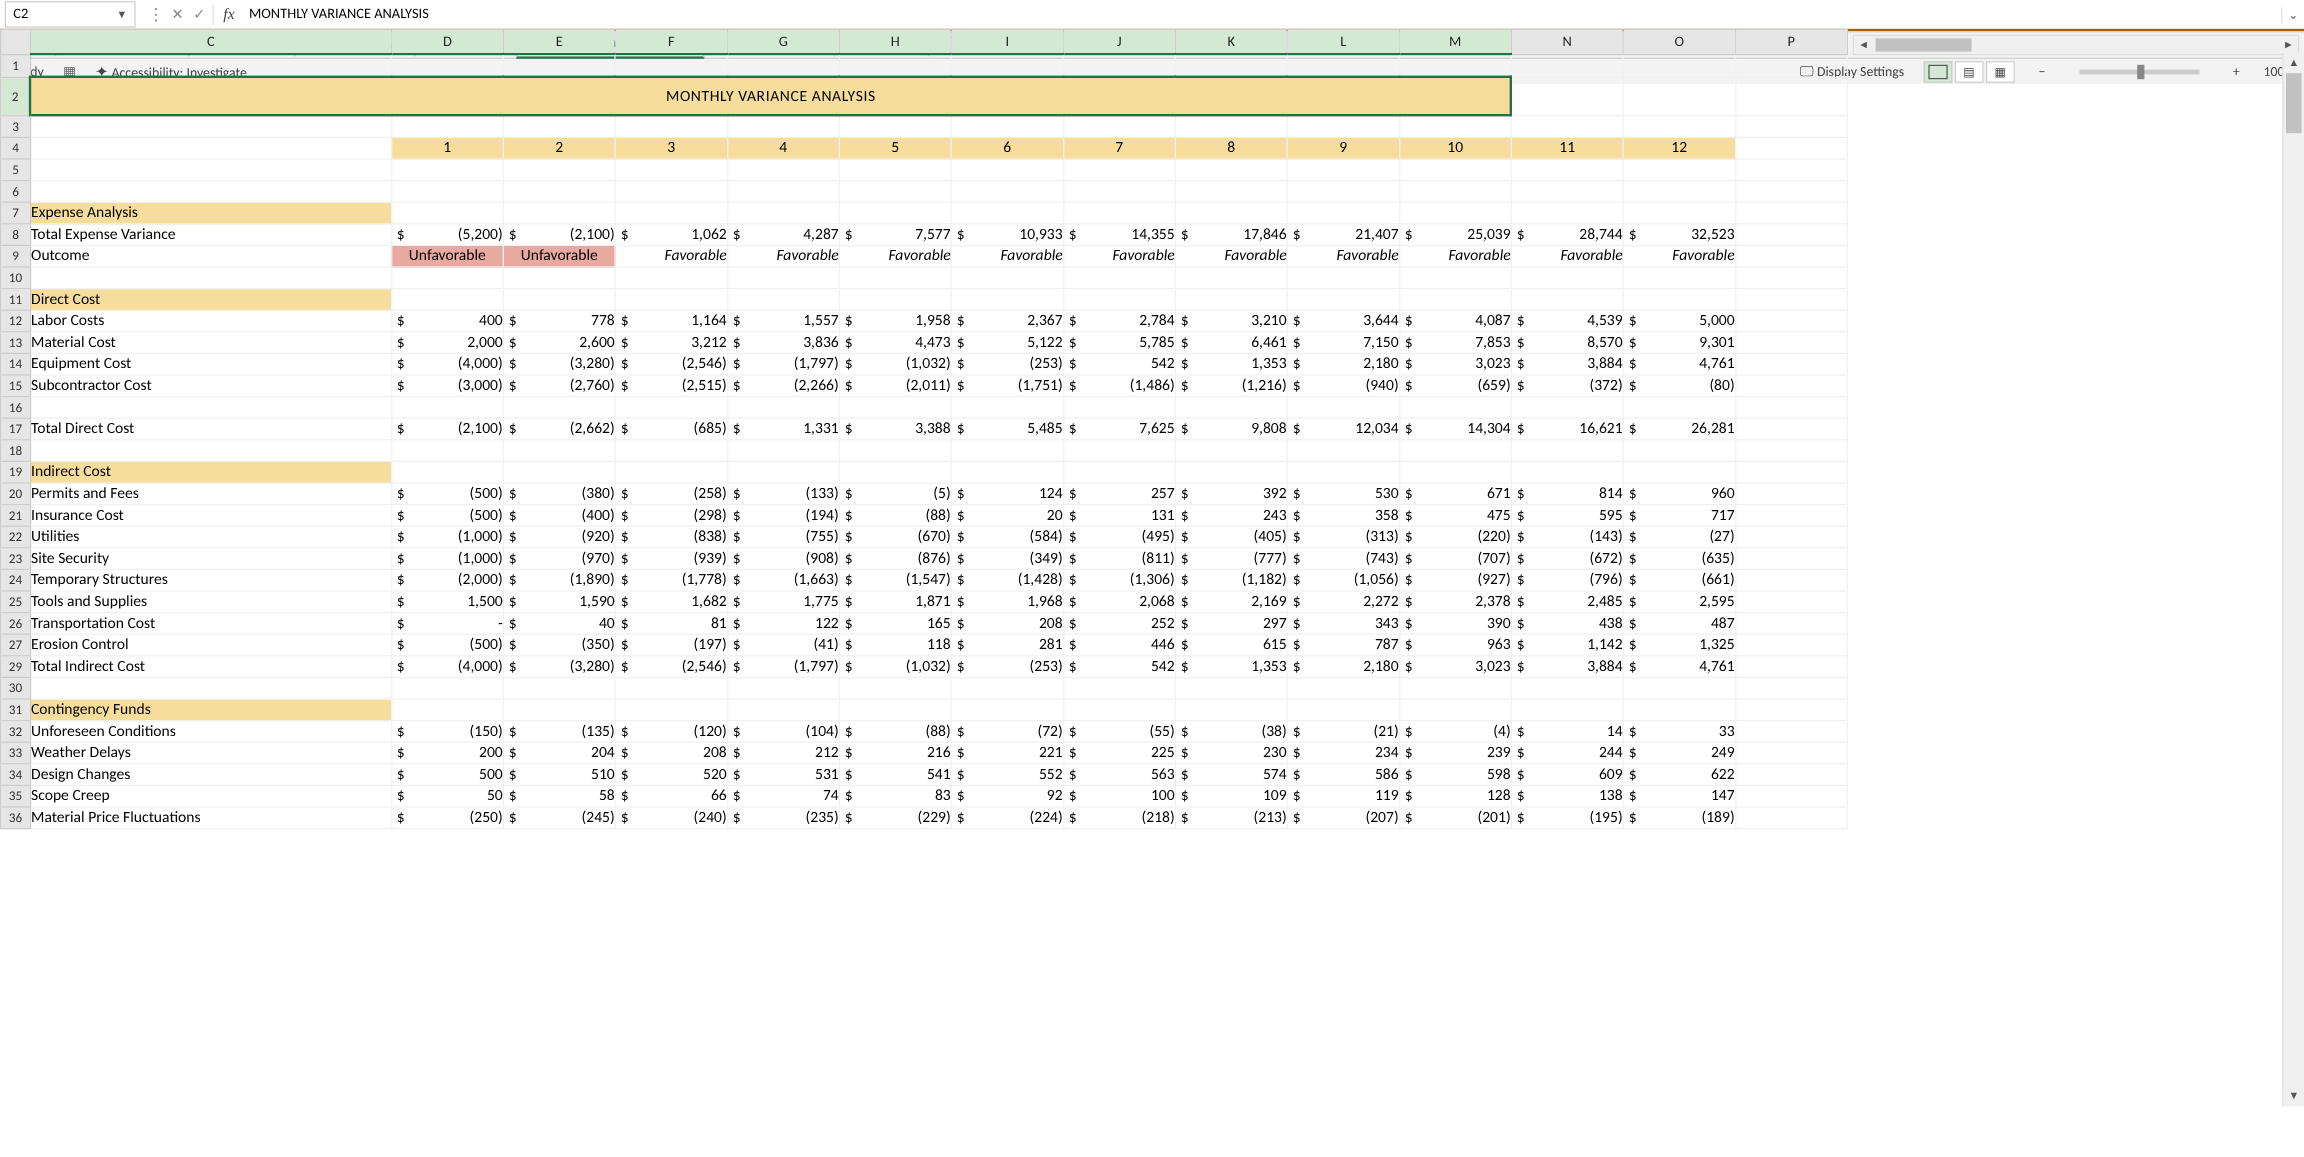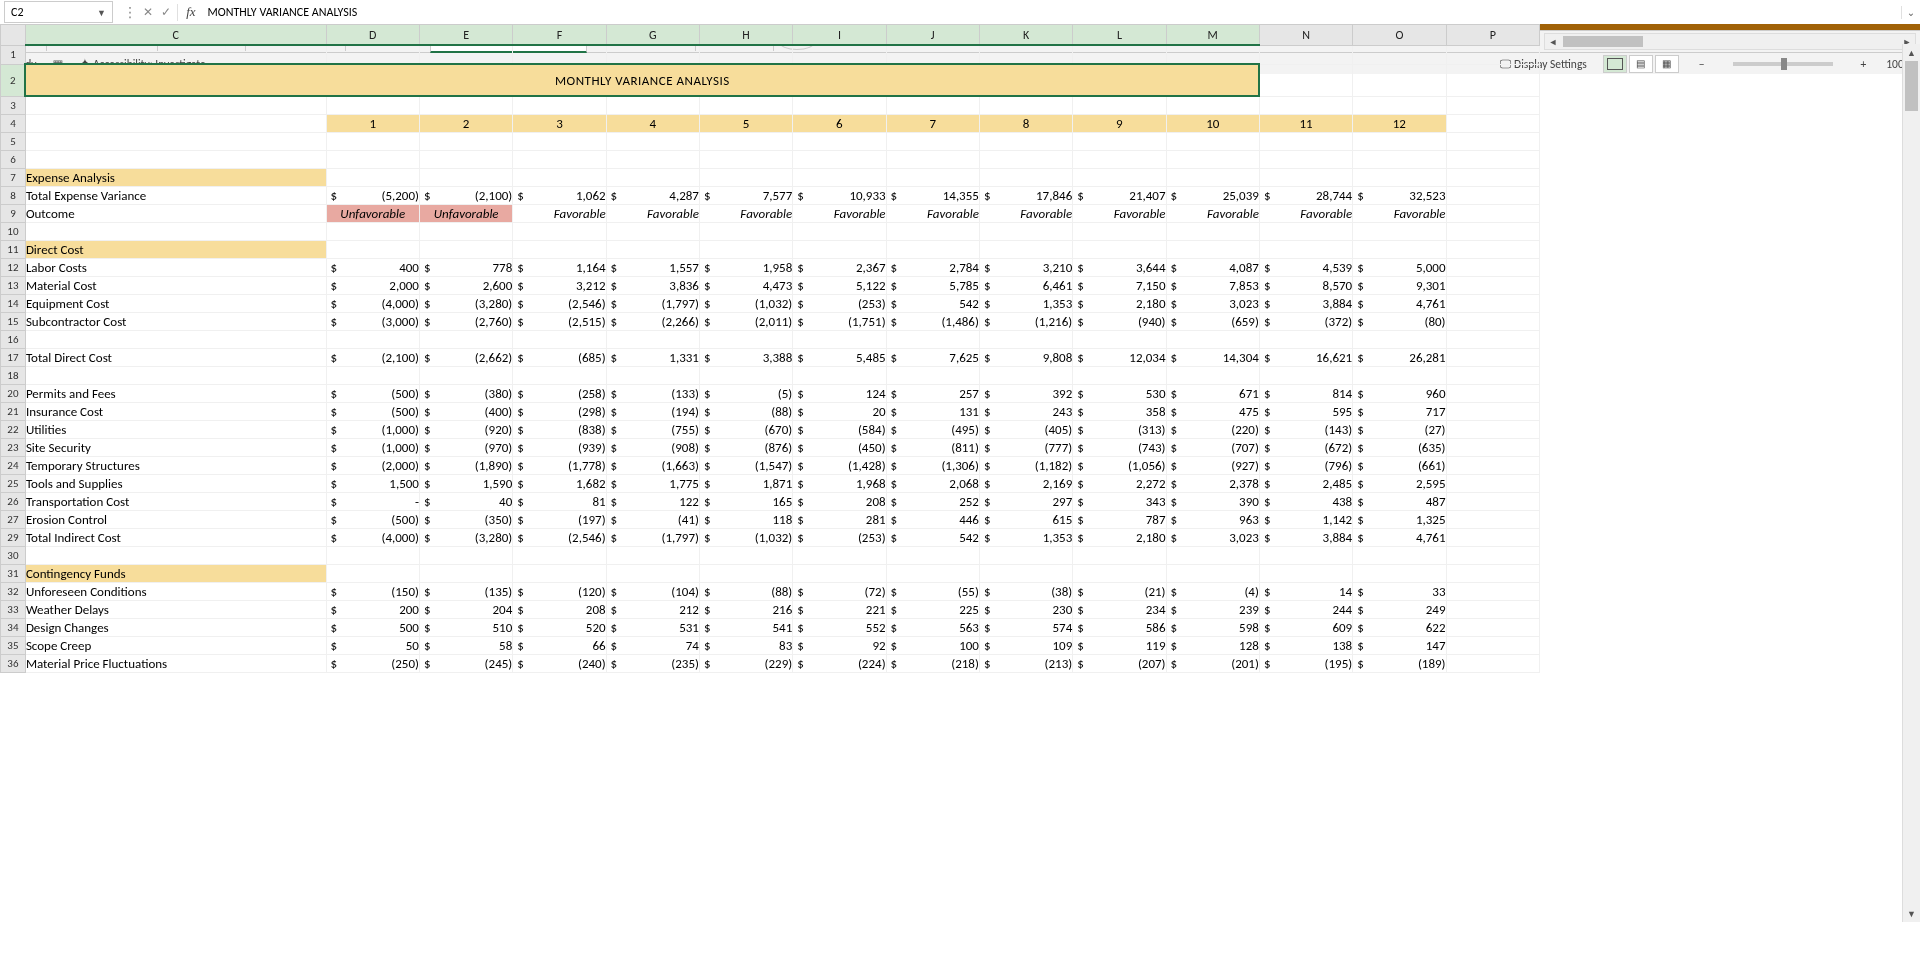--- a/index.html
+++ b/index.html
@@ -10,21 +10,21 @@
     color: #000;
     background: #fff;
     overflow: hidden;
     height: 100vh;
   }
   
   .formula-bar {
     display: flex;
     align-items: center;
     height: 24px;
-    border-bottom: 6px solid #a16207;
+    border-bottom: 2px solid #a16207;
     background: #fff;
     justify-content: center;
   }
   .name-box {
     width: 95px;
     border: 1px solid #ccc;
     margin: 1px 4px;
     padding: 1px 6px;
     font-size: 12px;
     display:flex;
@@ -146,21 +146,21 @@
     font-weight:bold;
     font-size:13px;
   }
   
   .section-tan {
     background:#f7dd9b;
     font-weight:bold;
   }
   
   .fav { font-style:italic; font-weight:bold; text-align:right; }
-  .unfav { font-style:italic; font-weight:bold; text-align:center; background:#e8a9a1; }
+  .unfav { font-weight:bold; text-align:center; background:#e8a9a1; }
   
   .money { position:relative; }
   .money .dollar { position:absolute; left:4px; }
   .money .val { display:block; text-align:right; }
   
   .boldrow td { font-weight:bold; }
   .topline td.cell { border-top:1px solid #000;margin-left:12px; }
   
   .vscroll {
     position:absolute;
@@ -834,20 +834,37 @@
             <td class="cell"></td>
             <td class="cell"></td>
             <td class="cell"></td>
             <td class="cell"></td>
             <td class="cell"></td>
             <td class="cell"></td>
             <td class="cell"></td>
             <td class="cell"></td>
           </tr>
           <tr class="rh">
+            <td class="rowhdr">19</td>
+            <td class="cell section-tan">Indirect Cost</td>
+            <td class="cell"></td>
+            <td class="cell"></td>
+            <td class="cell"></td>
+            <td class="cell"></td>
+            <td class="cell"></td>
+            <td class="cell"></td>
+            <td class="cell"></td>
+            <td class="cell"></td>
+            <td class="cell"></td>
+            <td class="cell"></td>
+            <td class="cell"></td>
+            <td class="cell"></td>
+            <td class="cell"></td>
+          </tr>
+          <tr class="rh">
             <td class="rowhdr">20</td>
             <td class="cell">Permits and Fees</td>
             <td class="cell money">
               <span class="dollar">$</span>
               <span class="val">(500)</span>
             </td>
             <td class="cell money">
               <span class="dollar">$</span>
               <span class="val">(380)</span>
             </td>
@@ -1017,21 +1034,21 @@
             <td class="cell money">
               <span class="dollar">$</span>
               <span class="val">(908)</span>
             </td>
             <td class="cell money">
               <span class="dollar">$</span>
               <span class="val">(876)</span>
             </td>
             <td class="cell money">
               <span class="dollar">$</span>
-              <span class="val">(450)</span>
+              <span class="val">(349)</span>
             </td>
             <td class="cell money">
               <span class="dollar">$</span>
               <span class="val">(811)</span>
             </td>
             <td class="cell money">
               <span class="dollar">$</span>
               <span class="val">(777)</span>
             </td>
             <td class="cell money">

